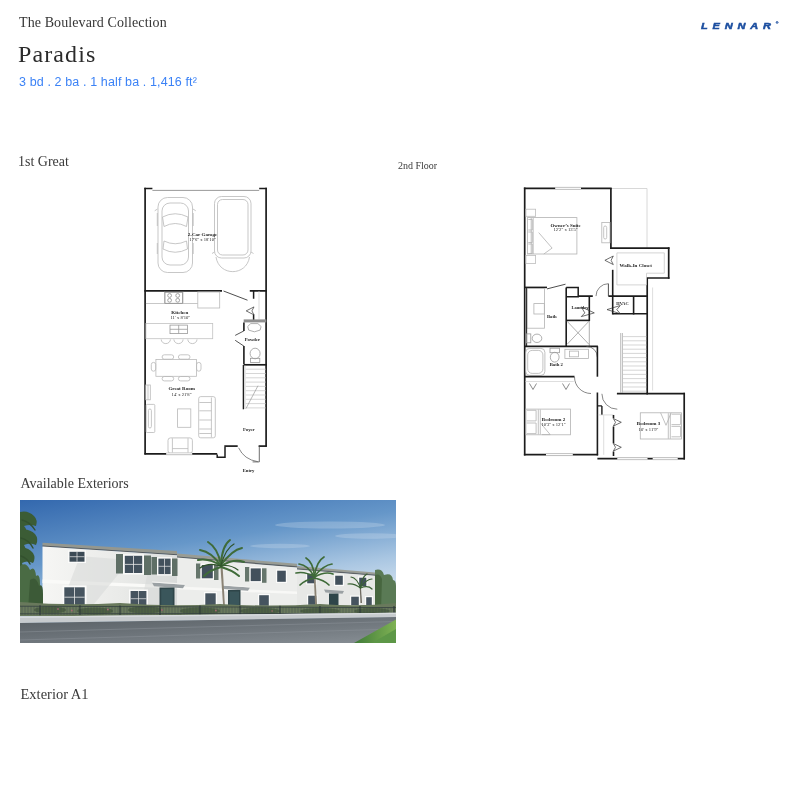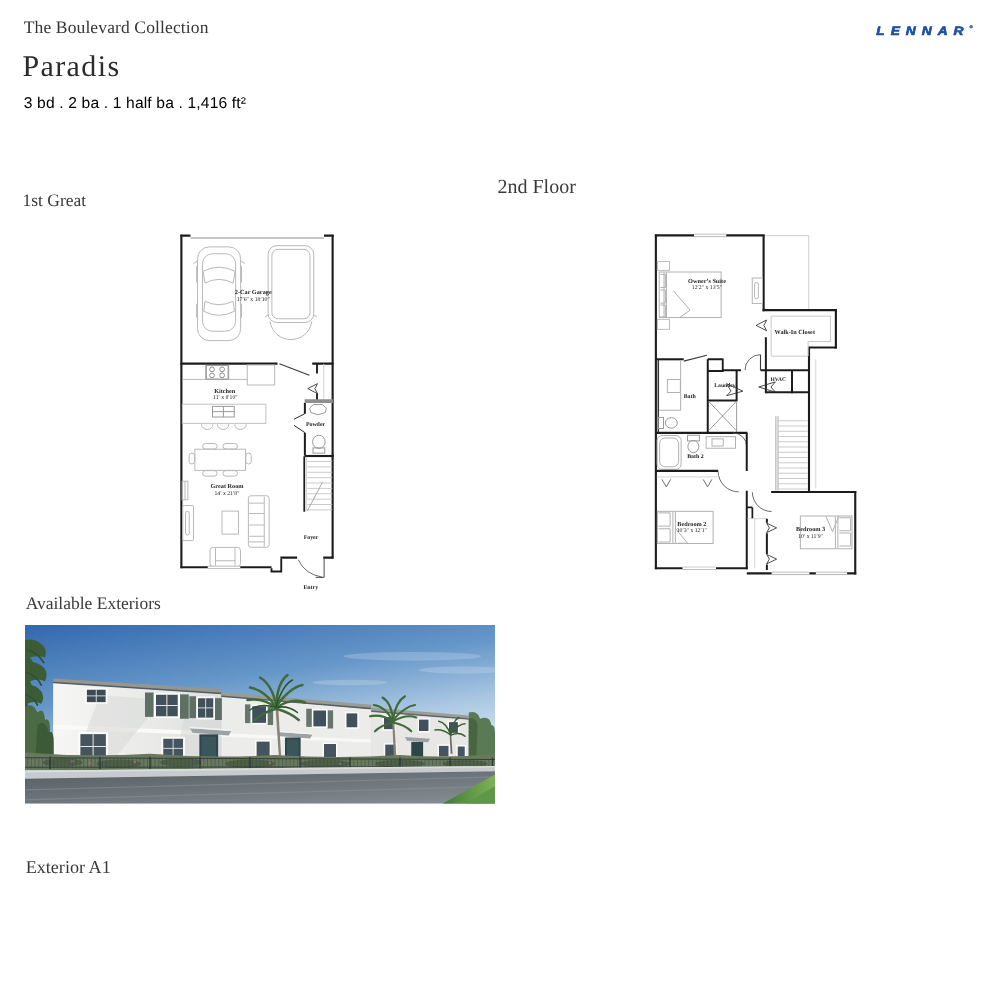--- a/index.html
+++ b/index.html
@@ -11,25 +11,25 @@
 </head>
 <body>
 <div class="page">
 
   <div class="abs" style="left:19px;top:15px;font-size:14px;letter-spacing:0.1px;color:#363636;">The Boulevard Collection</div>
 
   <div class="abs" style="left:701px;top:20px;font-family:'Liberation Sans',sans-serif;font-weight:bold;font-style:italic;font-size:11px;letter-spacing:4.8px;color:#1d4fa0;-webkit-text-stroke:0.6px #1d4fa0;transform:scaleY(0.88);transform-origin:left top;">LENNAR<span style="font-size:3.5px;letter-spacing:0;-webkit-text-stroke:0.2px #1d4fa0;vertical-align:6px;">®</span></div>
 
   <div class="abs" style="left:18px;top:41px;font-size:24px;letter-spacing:1.1px;color:#2b2b2b;font-family:Liberation Serif, serif;">Paradis</div>
 
-  <div class="abs" style="left:19px;top:74.5px;font-family:'Liberation Sans',sans-serif;font-size:12.5px;letter-spacing:0.12px;color:#000000;">3 bd . 2 ba . 1 half ba . 1,416 ft²</div>
+  <div class="abs" style="left:19px;top:74.5px;font-family:'Liberation Sans',sans-serif;font-size:12.5px;letter-spacing:0.12px;color:#3b82f6;">3 bd . 2 ba . 1 half ba . 1,416 ft²</div>
 
   <div class="abs" style="left:18px;top:153.5px;font-size:14px;color:#3a3a3a;">1st Great</div>
 
-  <div class="abs" style="left:398px;top:141px;font-size:16px;color:#3a3a3a;">2nd Floor</div>
+  <div class="abs" style="left:398px;top:160px;font-size:10px;color:#3a3a3a;">2nd Floor</div>
 
   <svg class="abs" style="left:140px;top:183px;" width="132" height="292" viewBox="140 183 132 292" fill="none">
 
     <g stroke="#1c1c1c" stroke-width="1.7">
 
       <path d="M145.1,187.7 V454.5"></path>
 
       <path d="M144.3,188.5 H152.4 M259.2,188.5 H266.9"></path>
 
       <path d="M266.1,187.7 V446.8"></path>

